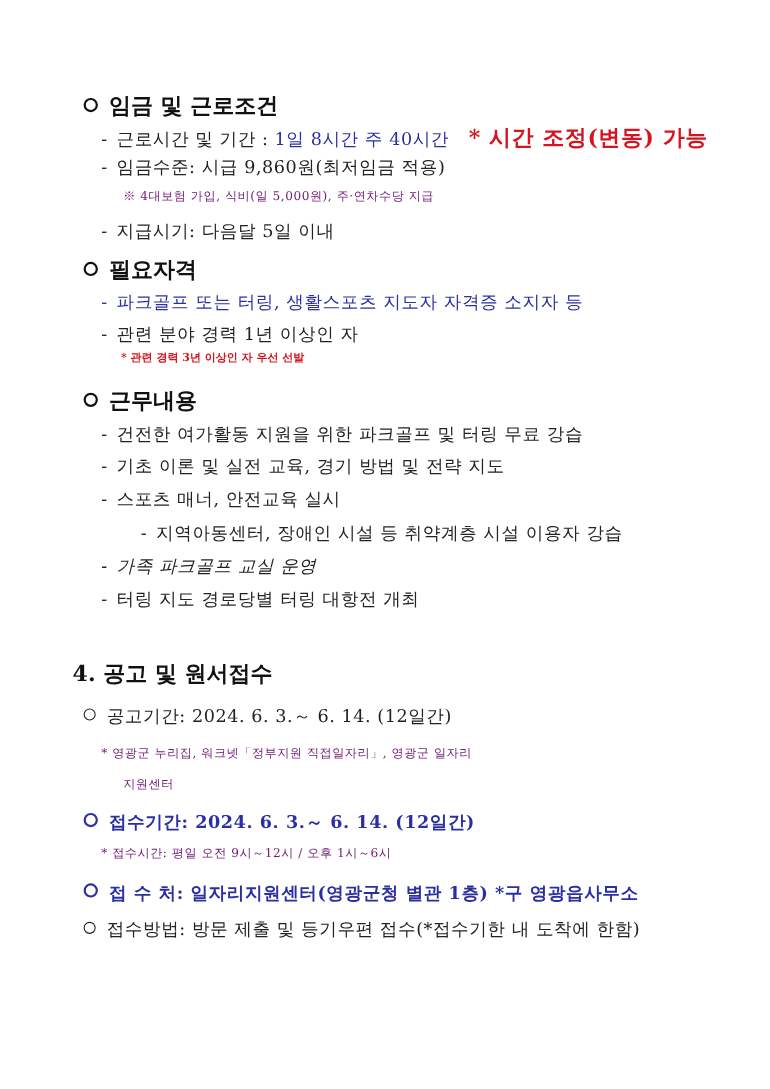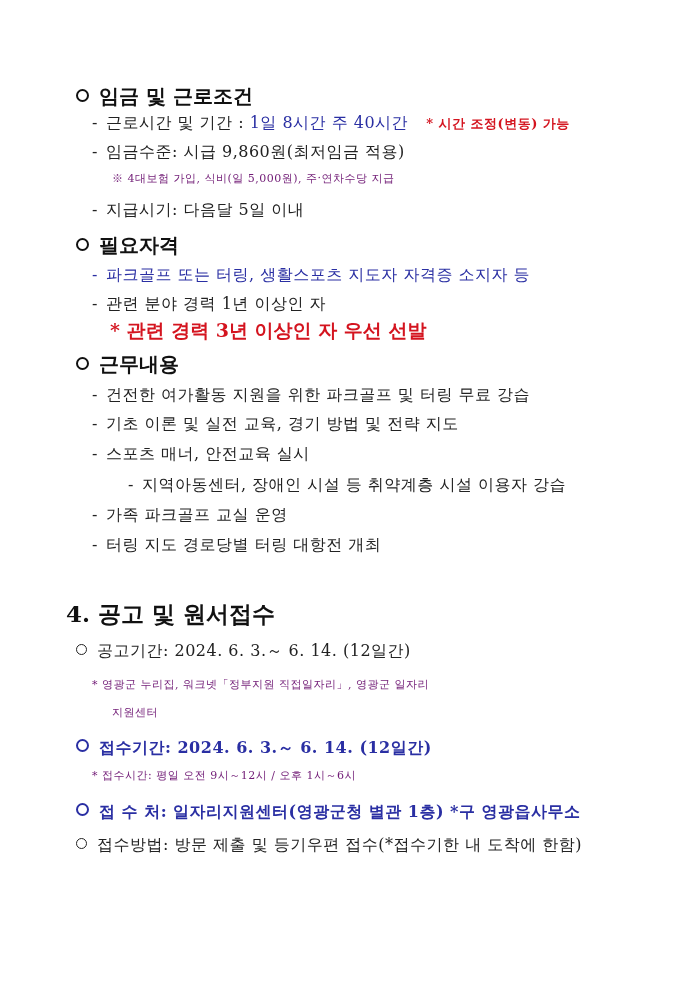--- a/index.html
+++ b/index.html
@@ -30,24 +30,24 @@
     color: #222;
     letter-spacing: 0.5px;
   }
   .note {
     font-size: 11px;
     color: #701a75;
     letter-spacing: 0.5px;
   }
   .blue { color: #2a2fa3; }
   .red { color: #d4141f; font-weight: bold; }
-  .red-small { color: #d4141f; font-weight: bold; font-size: 19px; text-align: right; }
+  .red-small { color: #d4141f; font-weight: bold; font-size: 10px; text-align: right; }
   .blue-bold { color: #2a2fa3; font-weight: bold; }
   .h2 {
-    font-size: 23px;
+    font-size: 20px;
     font-weight: bold;
     color: #111;
     text-align: right;
   }
   .circle {
     display: inline-block;
     width: 9px;
     height: 9px;
     border: 2px solid currentColor;
     border-radius: 50%;
@@ -63,21 +63,21 @@
   }
 </style>
 </head>
 <body>
 
 <div class="line sec" style="left:76px; top:86px;">
   <span class="circle"></span><span>임금 및 근로조건</span>
 </div>
 
 <div class="line item" style="left:92px; top:115px;">
-  <span class="dash">-</span><span>근로시간 및 기간 : </span><span class="blue">1일 8시간 주 40시간</span><span class="red" style="margin-left:18px; font-size:13px;">* 시간 조정(변동) 가능</span>
+  <span class="dash">-</span><span>근로시간 및 기간 : </span><span class="blue">1일 8시간 주 40시간</span><span class="red" style="margin-left:18px; font-size:20px;">* 시간 조정(변동) 가능</span>
 </div>
 
 <div class="line item" style="left:92px; top:144px;">
   <span class="dash">-</span><span>임금수준: 시급 9,860원(최저임금 적용)</span>
 </div>
 
 <div class="line note" style="left:112px; top:173px;">
   <span>※ 4대보험 가입, 식비(일 5,000원), 주·연차수당 지급</span>
 </div>
 
@@ -110,21 +110,21 @@
 </div>
 <div class="line item" style="left:92px; top:416px;">
   <span class="dash">-</span><span>기초 이론 및 실전 교육, 경기 방법 및 전략 지도</span>
 </div>
 <div class="line item" style="left:92px; top:446px;">
   <span class="dash">-</span><span>스포츠 매너, 안전교육 실시</span>
 </div>
 <div class="line item" style="left:92px; top:477px;margin-left:36px;">
   <span class="dash">-</span><span>지역아동센터, 장애인 시설 등 취약계층 시설 이용자 강습</span>
 </div>
-<div class="line item" style="left:92px; top:507px;">
+<div class="line item" style="left:92px; top:507px;font-style:italic;">
   <span class="dash">-</span><span>가족 파크골프 교실 운영</span>
 </div>
 <div class="line item" style="left:92px; top:537px;">
   <span class="dash">-</span><span>터링 지도 경로당별 터링 대항전 개최</span>
 </div>
 
 <div class="line h2" style="left:66px; top:602px;">
   <span>4. 공고 및 원서접수</span>
 </div>
 

